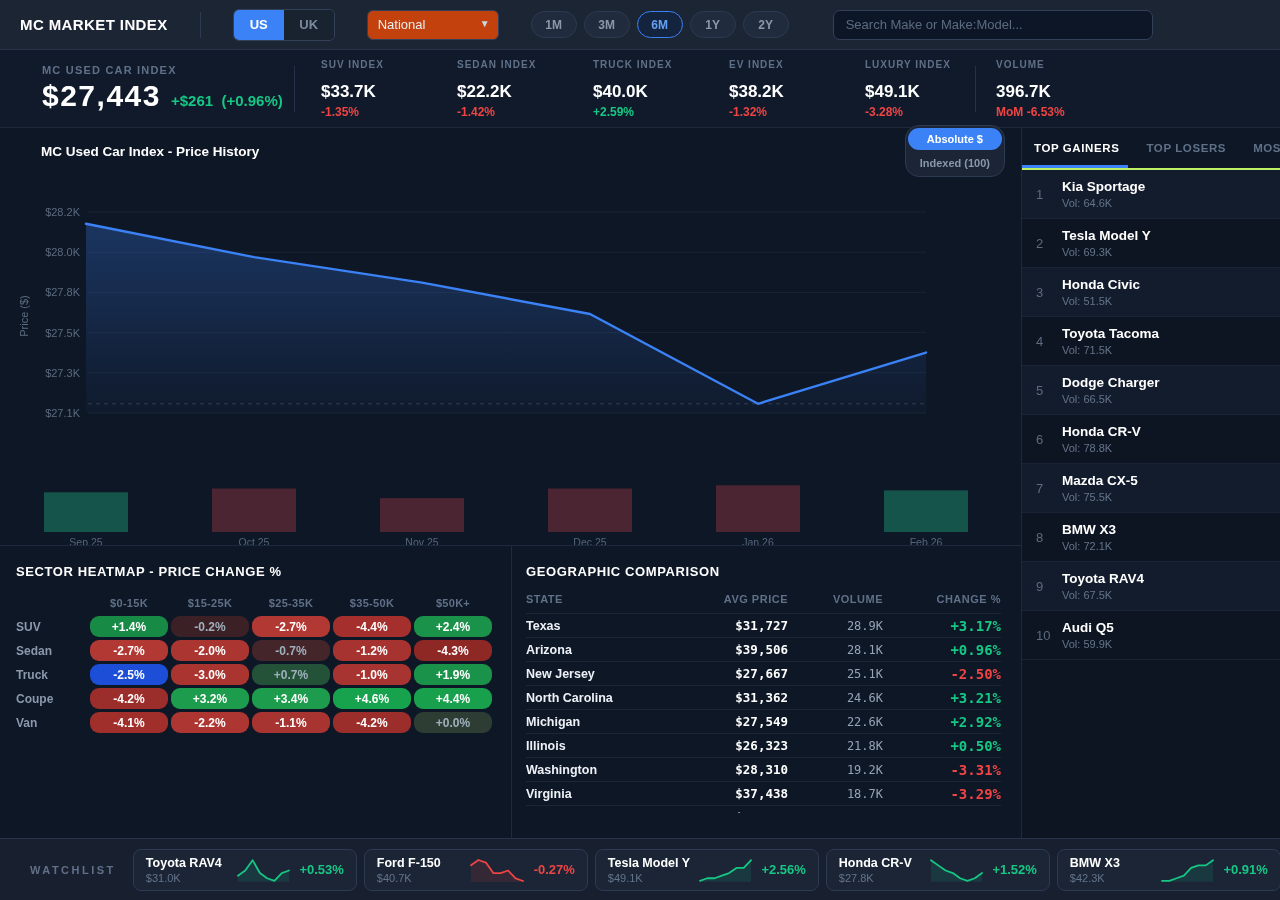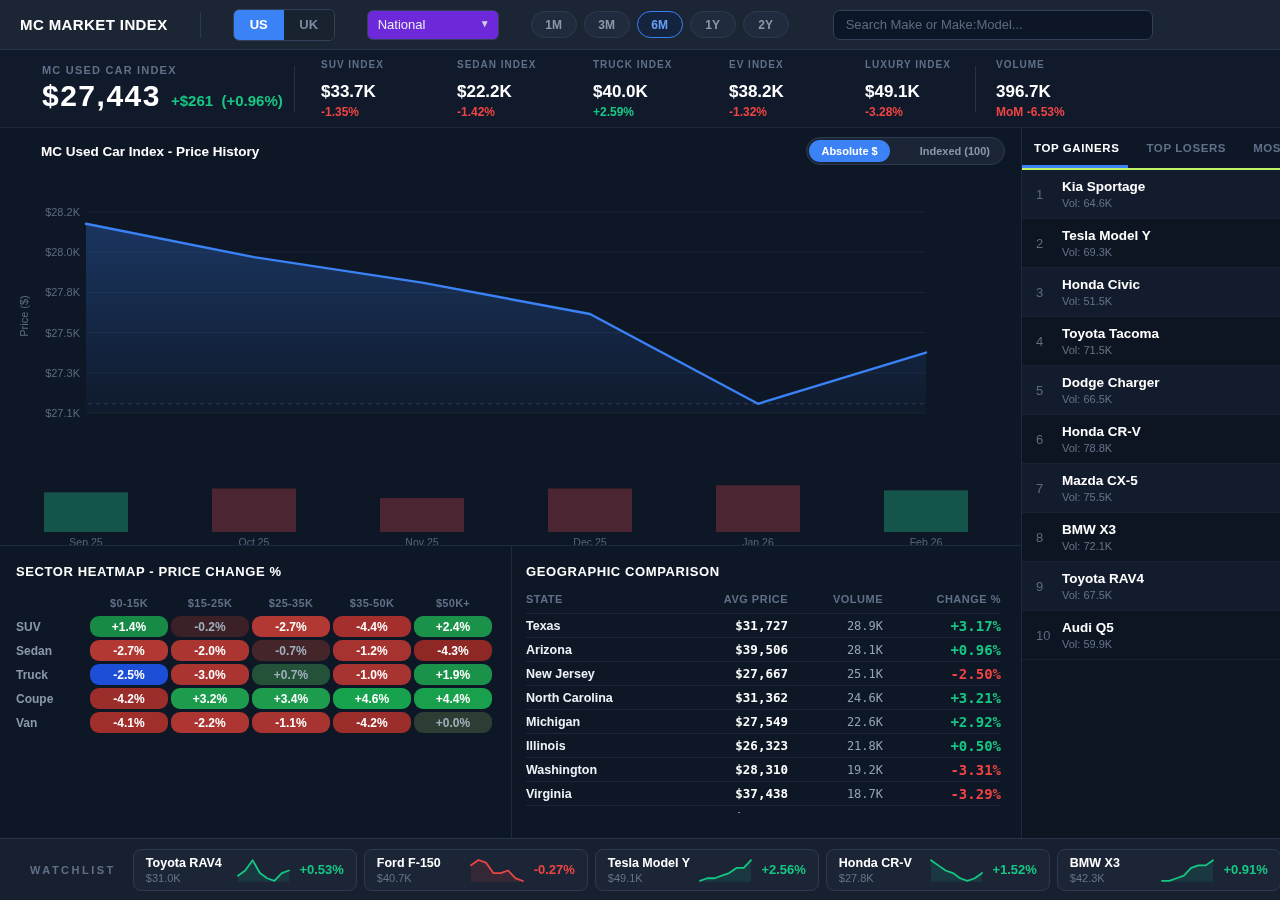--- a/index.html
+++ b/index.html
@@ -10,21 +10,21 @@
   .topbar { height:50px; background:#1c2534; border-bottom:1px solid #26334a;
     display:flex; align-items:center; padding:0 20px; gap:32px; }
   .logo { font-size:15px; font-weight:800; color:#fff; letter-spacing:.4px; white-space:nowrap; }
   .vdiv { width:1px; height:26px; background:#2c3a52; }
   .seg { display:flex; border:1px solid #32405a; border-radius:6px; overflow:hidden; }
   .seg button { width:50px; height:30px; border:0; background:#19222f; color:#7b8aa0;
     font-weight:700; font-size:13px; font-family:inherit; cursor:pointer; }
   .seg button.active { background:#3b82f6; color:#fff; }
   .selwrap { position:relative; }
   .selwrap select { appearance:none; -webkit-appearance:none; width:132px; height:30px;
-    background:#6d28d9; border:1px solid #32405a; border-radius:6px; color:#e8edf4;
+    background:#c2410c; border:1px solid #32405a; border-radius:6px; color:#e8edf4;
     font-size:13px; font-family:inherit; padding:0 26px 0 10px; }
   .selwrap .chev { position:absolute; right:9px; top:8px; font-size:10px; color:#cdd6e4; pointer-events:none; }
   .pills { display:flex; gap:7px; }
   .pill { width:46px; height:27px; border-radius:14px; background:#202b3d; border:1px solid #2c3a52;
     color:#8b98ab; font-weight:700; font-size:12px; font-family:inherit; cursor:pointer; }
   .pill.active { background:#14243f; border-color:#3b82f6; color:#64a1f6; }
   .searchwrap { margin-left:12px; }
   .searchwrap input { width:320px; height:30px; background:#0d1626; border:1px solid #32405a;
     border-radius:7px; color:#e8edf4; padding:0 12px; font-size:13px; font-family:inherit; }
   .searchwrap input::placeholder { color:#5b6b80; }
@@ -44,21 +44,21 @@
   .stat-block .val { font-size:17px; font-weight:800; color:#fff; margin-top:12px; }
   .stat-block .chg { font-size:12px; font-weight:700; margin-top:3px; white-space:nowrap; }
   .stat-volume { width:150px; padding-left:20px; }
 
   
   .main { display:flex; height:710px; }
   .left-col { width:1022px; border-right:1px solid #1d2a3d; display:flex; flex-direction:column; background:#0e1726; }
   .chart-panel { height:417px; }
   .chart-head { height:46px; display:flex; align-items:center; justify-content:space-between; padding:0 16px; }
   .chart-title { font-size:13.5px; font-weight:800; color:#fff;padding-left:25px; }
-  .toggle { display:flex; background:#1b2536; border:1px solid #2c3a52; border-radius:14px; padding:2px; gap:18px; }
+  .toggle { display:flex; background:#1b2536; border:1px solid #2c3a52; border-radius:14px; padding:2px; gap:2px;flex-direction:column; }
   .toggle button { height:22px; padding:0 12px; border-radius:11px; border:0; background:transparent;
     color:#8b98ab; font-weight:700; font-size:11px; font-family:inherit; cursor:pointer; white-space:nowrap; }
   .toggle button.active { background:#3b82f6; color:#fff; }
   #price-chart { display:block; }
 
   .sections { display:flex; height:293px; border-top:1px solid #1d2a3d; }
   .heatmap-sec { width:512px; border-right:1px solid #1d2a3d; padding:18px 0 0 16px; }
   .sec-title { font-size:13px; font-weight:800; color:#fff; letter-spacing:.6px; }
   .hm-grid { margin-top:13px; display:grid; grid-template-columns:71px repeat(5,78px);
     grid-auto-rows:21px; gap:3px; align-items:center; }

